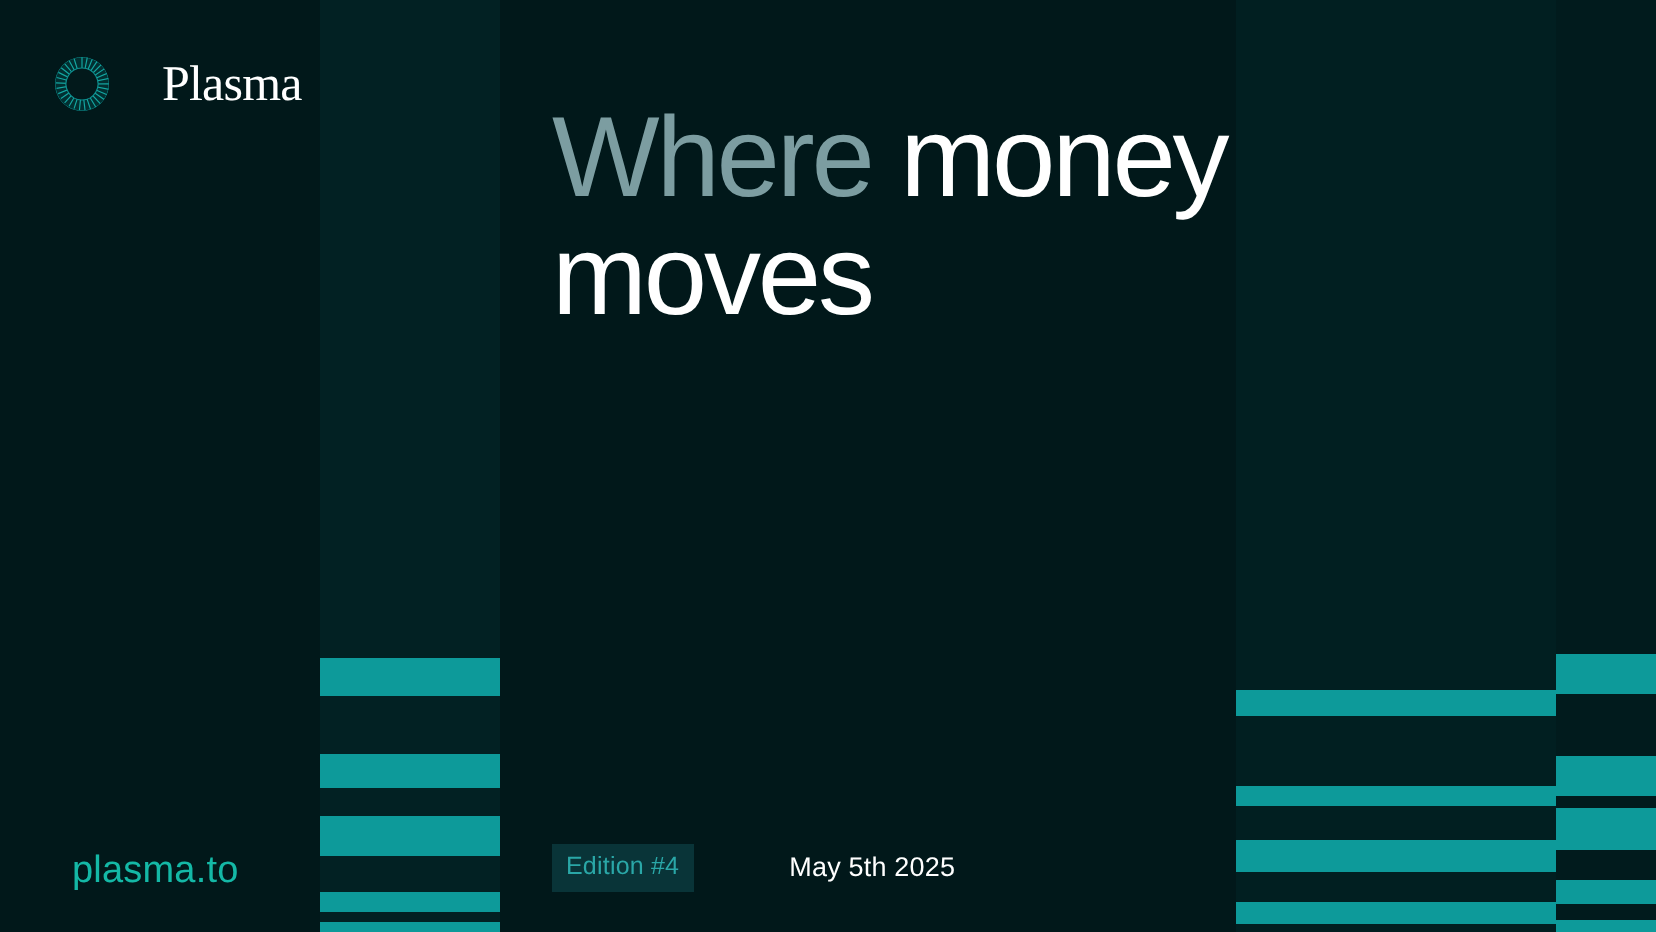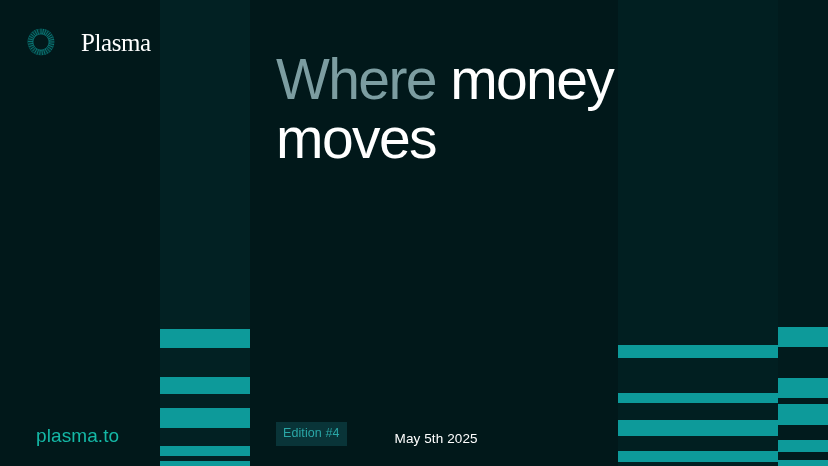--- a/index.html
+++ b/index.html
@@ -93,21 +93,21 @@
     font-size: 19px;
     color: #14b8a6;
     letter-spacing: 0.1px;
     margin-left: 10px;
   }
   .meta-row {
     position: absolute;
     left: 276px;
     top: 422px;
     display: flex;
-    align-items: flex-end;
+    align-items: center;
     gap: 12px;
   }
   .edition-badge {
     background: #093438;
     color: #2aa7a7;
     font-size: 12.5px;
     line-height: 1;
     padding: 5px 7px 6px 7px;
     letter-spacing: 0.1px;
     white-space: nowrap;

